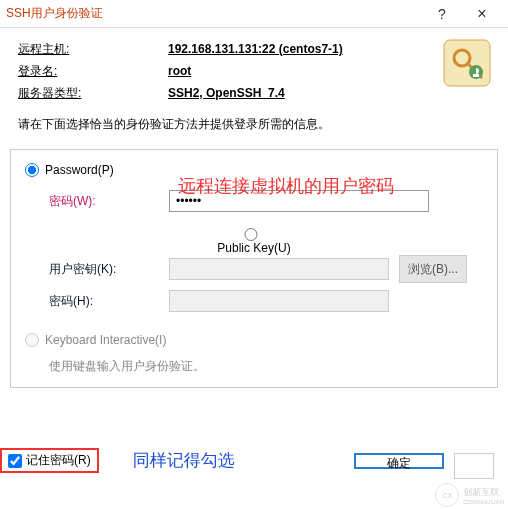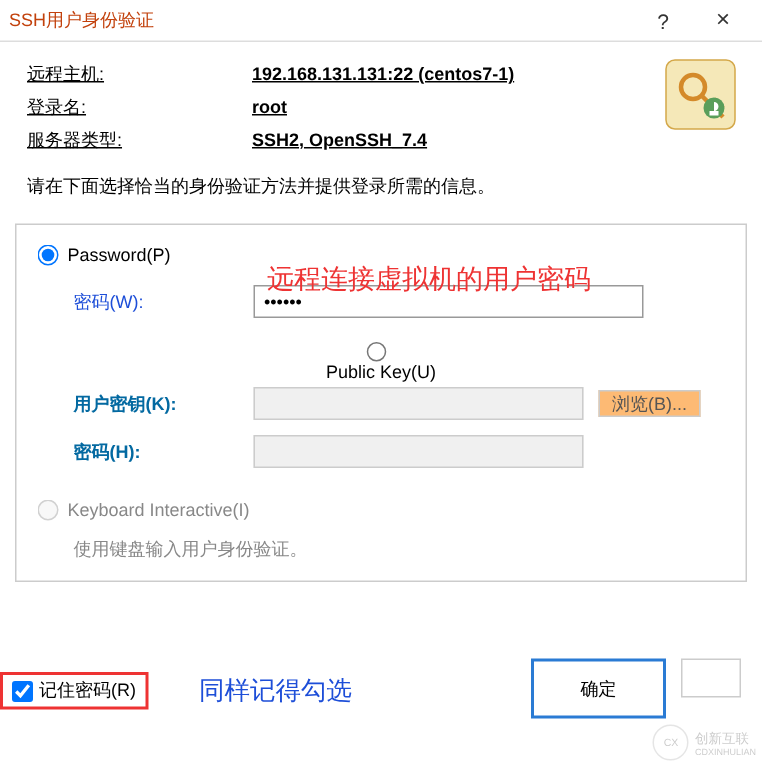--- a/index.html
+++ b/index.html
@@ -13,34 +13,34 @@
 .info-row .lbl { width: 150px; color: #000; }
 .info-row .val { font-weight: bold; color: #000; }
 .key-icon { position: absolute; right: 16px; top: 10px; width: 50px; height: 50px; }
 .instr { padding: 8px 18px 10px 18px; color: #000; }
 .groupbox { margin: 6px 10px; border: 1px solid #ccc; padding: 10px 14px 12px 14px; position: relative; }
 .radio-row { display: flex; align-items: center; height: 20px; margin-bottom: 8px; }
 .radio-row input[type=radio] { margin-right: 6px; width: 14px; height: 14px; }
 .radio-row label { color: #000; }
 .radio-row label.disabled { color: #888; }
 .field-row { display: flex; align-items: center; height: 26px; margin: 6px 0 6px 24px; gap: 10px; }
-.field-row .flbl { width: 110px; color: #1d4ed8; }
-.field-row .flbl.disabled { color: #0369a1; font-weight: bold; }
+.field-row .flbl { width: 110px; color: #be185d; }
+.field-row .flbl.disabled { color: #0f172a; }
 .field-row input[type=password], .field-row input[type=text] { height: 22px; border: 1px solid #999; padding: 0 6px; font-size: 12px; width: 220px; }
 .field-row input.wide { width: 260px; }
 .field-row input:disabled { background: #f0f0f0; border: 1px solid #ccc; }
-.browse-btn { height: 18px; padding: 0 8px; border: 1px solid #ccc; background: #fdba74; color: #555; font-size: 12px; }
+.browse-btn { height: 28px; padding: 0 8px; border: 1px solid #ccc; background: #e5e5e5; color: #555; font-size: 12px; }
 .sub-note { margin-left: 24px; color: #888; font-size: 12px; }
 .annotation-red1 { position: absolute; left: 178px; top: 174px; color: #e33; font-size: 18px; font-weight: 400; pointer-events: none; }
 .remember-row { position: absolute; left: 0; bottom: 36px; display: flex; align-items: center; gap: 6px; }
 .remember-row .box { border: 2px solid #e33; padding: 2px 6px; display: flex; align-items: center; gap: 4px; }
 .remember-row input[type=checkbox] { width: 14px; height: 14px; }
 .annotation-red2 { color: #1d4ed8; font-size: 17px; margin-left: 28px; pointer-events: none; }
 .footer { position: absolute; right: 14px; bottom: 30px; display: flex; gap: 10px; }
-.footer .btn-ok { width: 90px; height: 40px; border: 2px solid #2a7bd4; background: #fff; font-size: 12px; }
+.footer .btn-ok { width: 90px; height: 16px; border: 2px solid #2a7bd4; background: #fff; font-size: 12px; }
 .footer .btn-cancel { width: 40px; height: 26px; border: 1px solid #ccc; background: #fff; font-size: 12px; }
 .watermark { position: absolute; right: 0; bottom: 0; opacity: .25; font-size: 9px; color: #333; display: flex; align-items: center; gap: 4px; padding: 2px 4px; }
 .watermark .circ { width: 24px; height: 24px; border: 1px solid #999; border-radius: 50%; display:flex;align-items:center;justify-content:center;font-size:7px; }
 </style>
 </head>
 <body>
 
 <div class="titlebar">
   <span class="title">SSH用户身份验证</span>
   <div class="btn">?</div>

